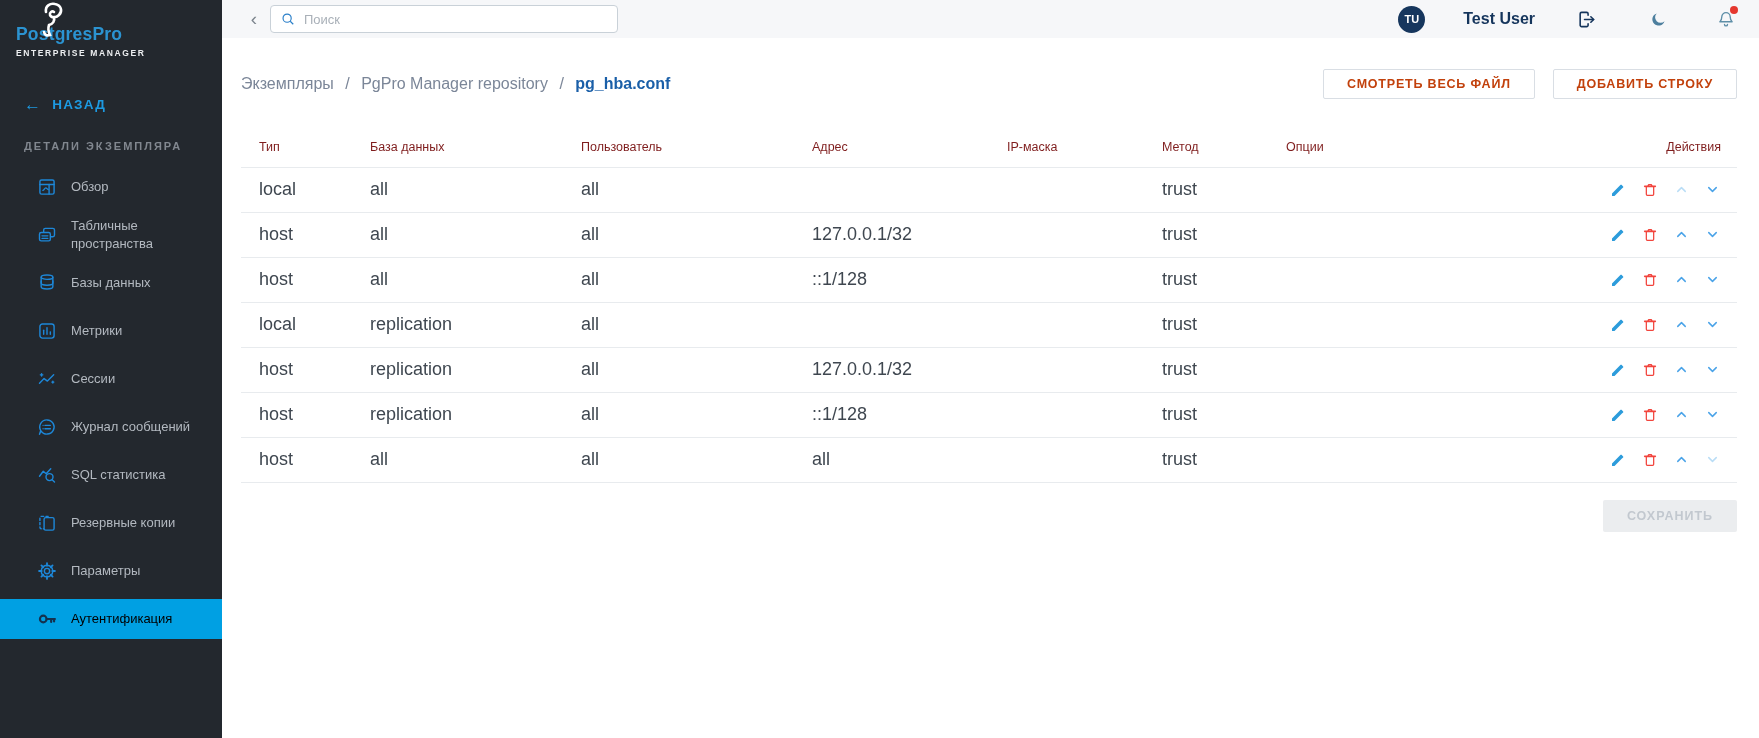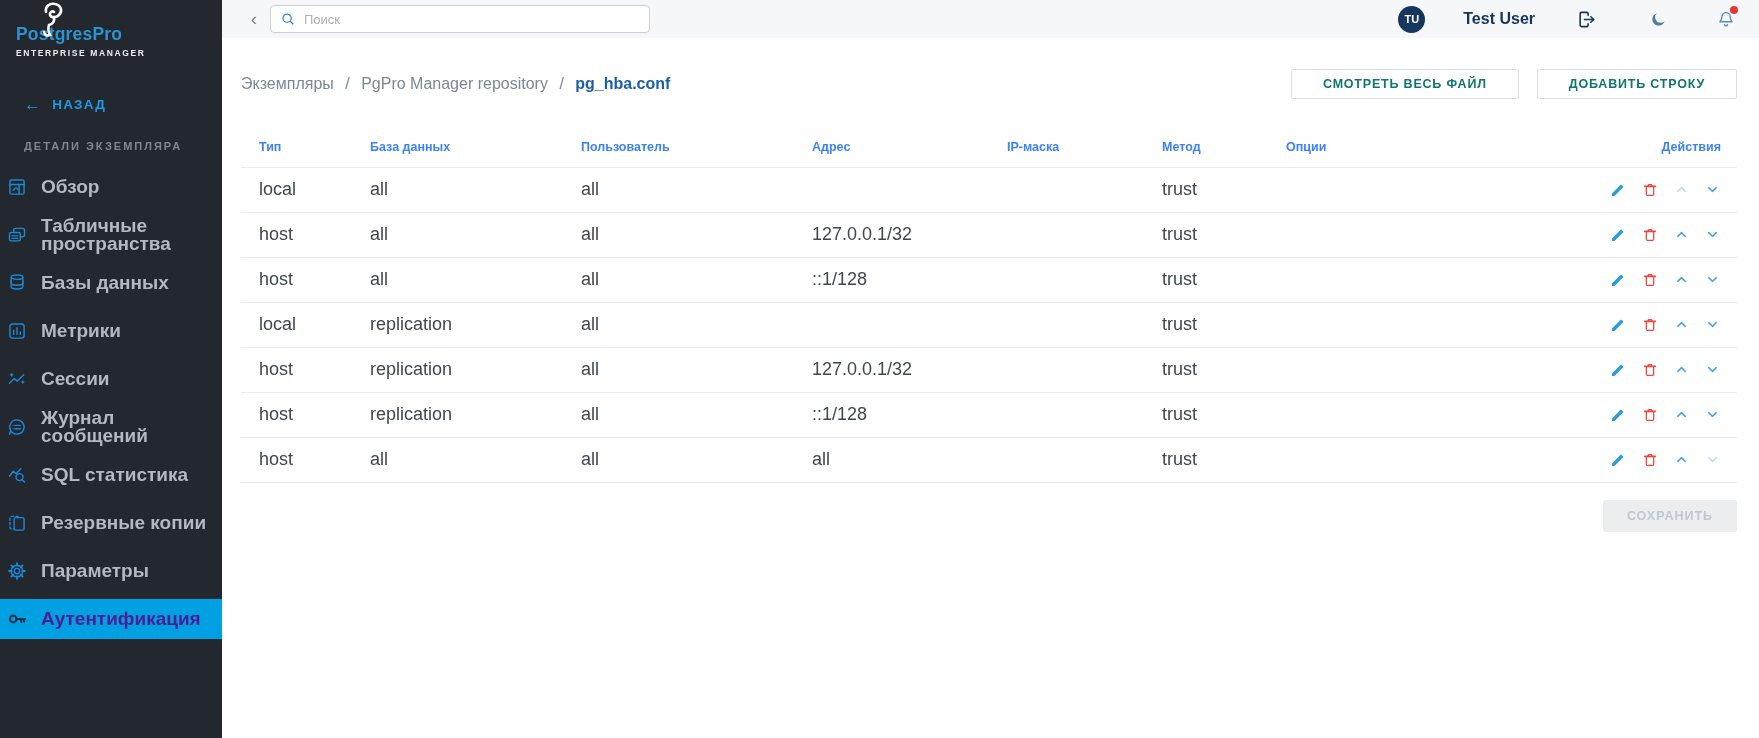--- a/index.html
+++ b/index.html
@@ -15,31 +15,31 @@
   .logo-glyph { position:absolute; left:36px; top:1px; }
   .logo-sub { font-size:8.5px; color:#eceef0; letter-spacing:1.6px; margin-top:3px; font-weight:bold; }
   .back-row { display:flex; align-items:center; gap:10px; padding:0 16px 0 24px;
     margin-top:34px; height:24px; color:#1d9ae2; font-weight:bold; font-size:13.5px;
     letter-spacing:1.2px; cursor:pointer; }
   .back-arrow { font-size:17px; line-height:1; }
   .side-section { padding:0 16px 0 24px; margin-top:24px; font-size:11px; font-weight:bold;
     letter-spacing:2px; color:#81878f; }
   .menu { margin-top:11px; }
   .menu-item { display:flex; align-items:center; gap:13px; height:48px;
-    padding:0 12px 0 6px; font-size:19px; color:#b3b9c0; cursor:pointer; line-height:18px;font-weight:bold; }
+    padding:0 12px 0 36px; font-size:13px; color:#b3b9c0; cursor:pointer; line-height:18px; }
   .menu-item .mi-icon { flex:0 0 22px; height:22px; display:flex; align-items:center; justify-content:center; }
   .menu-item svg { stroke:#1d87d8; fill:none; stroke-width:1.7; stroke-linecap:round; stroke-linejoin:round; }
-  .menu-item.active { background:#00a0e3; color:#4c1d95; height:40px; margin:4px 0; }
+  .menu-item.active { background:#00a0e3; color:#000000; height:40px; margin:4px 0; }
   .menu-item.active svg { stroke:#14324f; stroke-width:2.6; }
 
   
   .topbar { position:absolute; left:222px; top:0; width:1537px; height:38px;
     background:#f6f7f9; display:flex; align-items:center; }
   .tb-chevron { margin-left:22px; color:#7c848d; font-size:19px; width:20px; text-align:center; cursor:pointer; }
-  .search-box { margin-left:6px; width:380px; height:28px; background:#fff;
+  .search-box { margin-left:6px; width:348px; height:28px; background:#fff;
     border:1px solid #c9d1d8; border-radius:4px; display:flex; align-items:center; padding:0 10px; }
   .search-box svg { stroke:#2a7fc9; fill:none; stroke-width:2; flex:0 0 14px; }
   .search-box input { border:none; outline:none; font-size:13px; margin-left:9px; width:100%;
     color:#3f4750; background:transparent; font-family:"Liberation Sans", sans-serif; }
   .search-box input::placeholder { color:#a9b0b8; }
   .tb-right { margin-left:auto; display:flex; align-items:center; padding-right:24px;gap:26px; }
   .avatar { width:27px; height:27px; border-radius:50%; background:#16365d; color:#fff;
     font-size:11px; font-weight:bold; display:flex; align-items:center; justify-content:center; cursor:pointer; }
   .user-name { margin-left:12px; font-size:16px; font-weight:bold; color:#15355c; cursor:pointer; }
   .logout-btn { margin-left:16px; display:flex; cursor:pointer; }
@@ -51,27 +51,27 @@
 
   
   .main { position:absolute; left:222px; top:38px; width:1537px; height:700px; background:#fff;
     padding:0 22px 0 19px; }
   .page-head { margin-top:31px; display:flex; align-items:center; justify-content:space-between; height:30px; }
   .breadcrumb { font-size:16px; color:#7b8698; }
   .crumb { color:#7b8698; cursor:pointer; }
   .crumb-sep { margin:0 7px; color:#7b8698; }
   .crumb-current { color:#1a5fa8; font-weight:bold; cursor:default; }
   .head-buttons { display:flex; }
-  .btn-outline { height:30px; padding:0 31px; background:#fff; border:1px solid #d9dee4;
-    border-radius:2px; color:#0f766e; font-weight:bold; font-size:12.5px; letter-spacing:.8px;
+  .btn-outline { height:30px; padding:0 23px; background:#fff; border:1px solid #d9dee4;
+    border-radius:2px; color:#c2410c; font-weight:bold; font-size:12.5px; letter-spacing:.8px;
     cursor:pointer; margin-left:18px; font-family:"Liberation Sans", sans-serif; }
 
   
   table.hba { margin-top:29px; width:1496px; border-collapse:collapse; table-layout:fixed; }
-  .hba th { text-align:left; font-weight:bold; font-size:12.5px; color:#3b82f6;
+  .hba th { text-align:left; font-weight:normal; font-size:12.5px; color:#7f1d1d;
     padding:0 0 0 18px; height:39px; }
   .hba th.th-actions { text-align:right; padding:0 16px 0 0; }
   .hba td { font-size:18px; color:#3f4750; padding:0 0 0 18px; height:45px;
     border-top:1px solid #e8ebee; }
   .hba tr:last-child td { border-bottom:1px solid #e8ebee; }
   .actions-cell { display:flex; align-items:center; justify-content:flex-end; gap:16px;
     height:44px; padding-right:17px; }
   .icon-btn { background:none; border:none; padding:0; cursor:pointer; display:flex; align-items:center; }
   .icon-btn svg { display:block; }
   .edit-svg { fill:#2d9cdb; }

